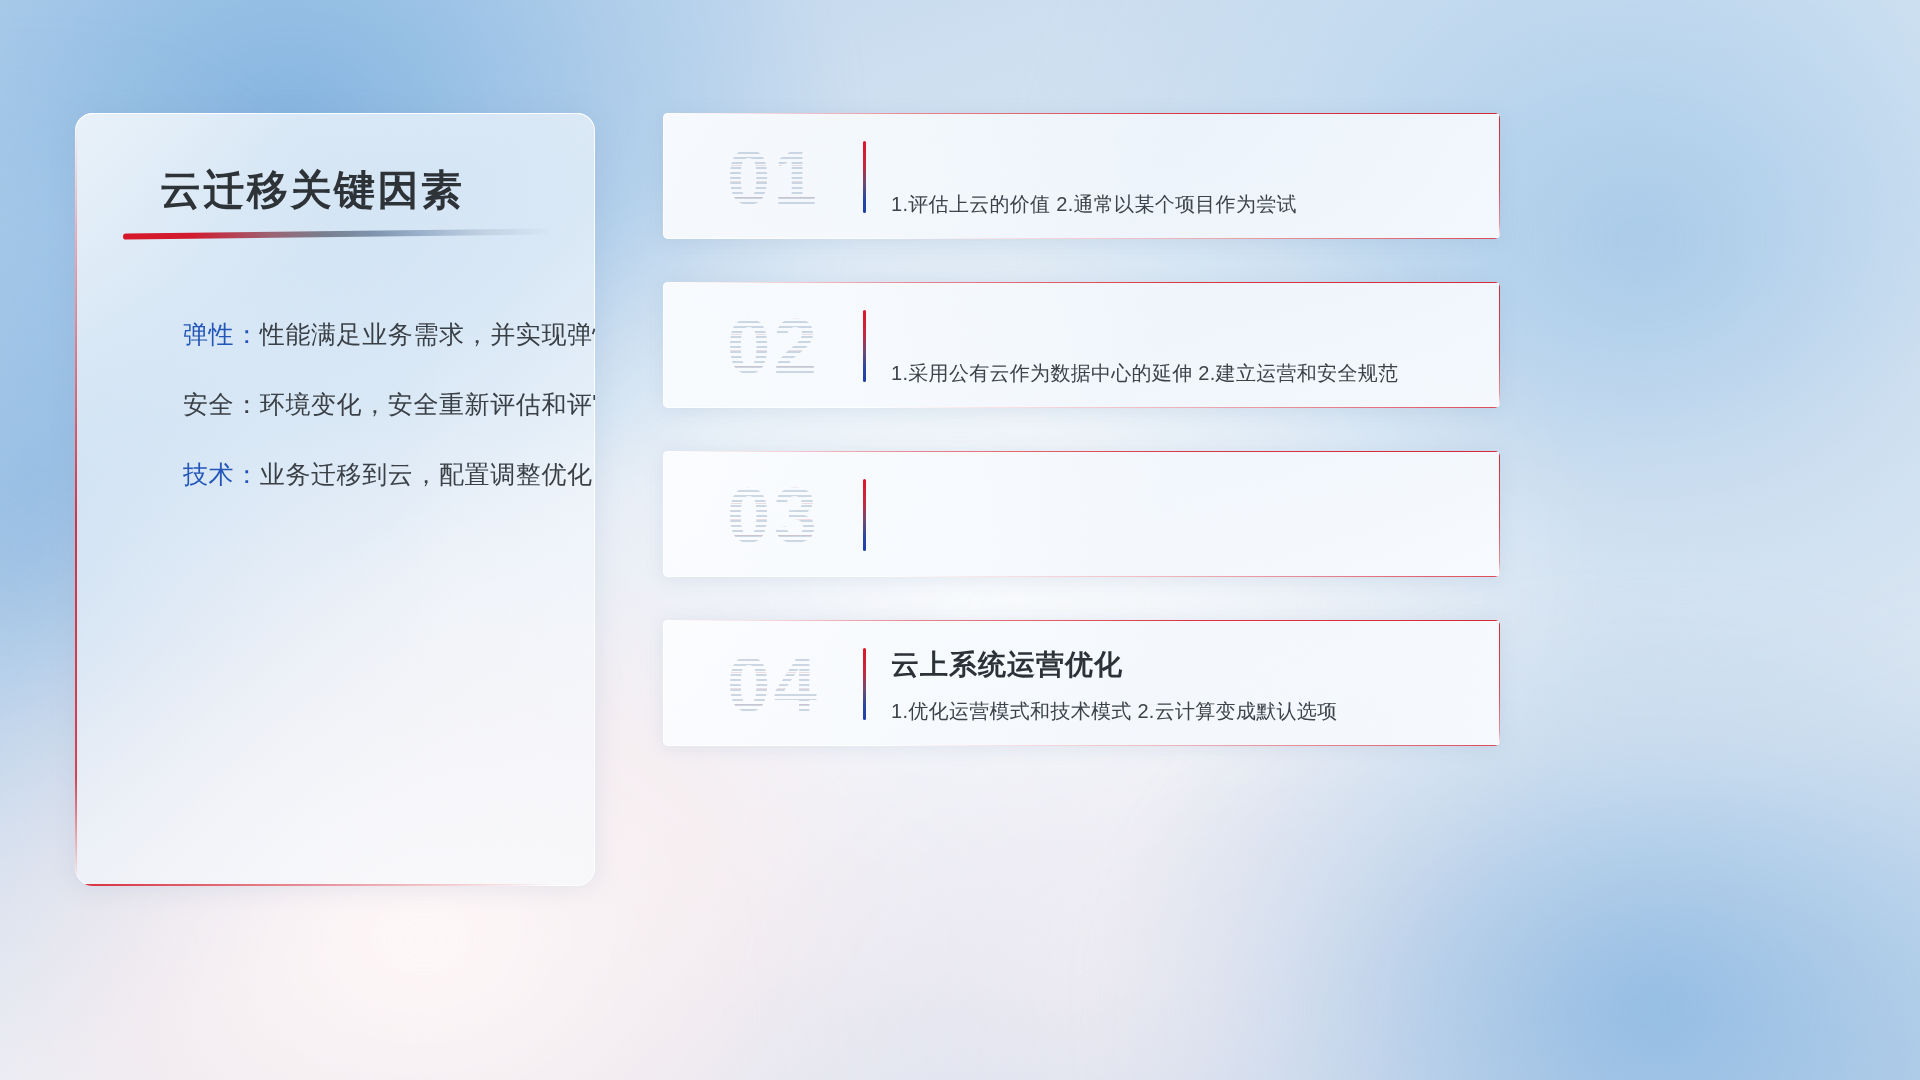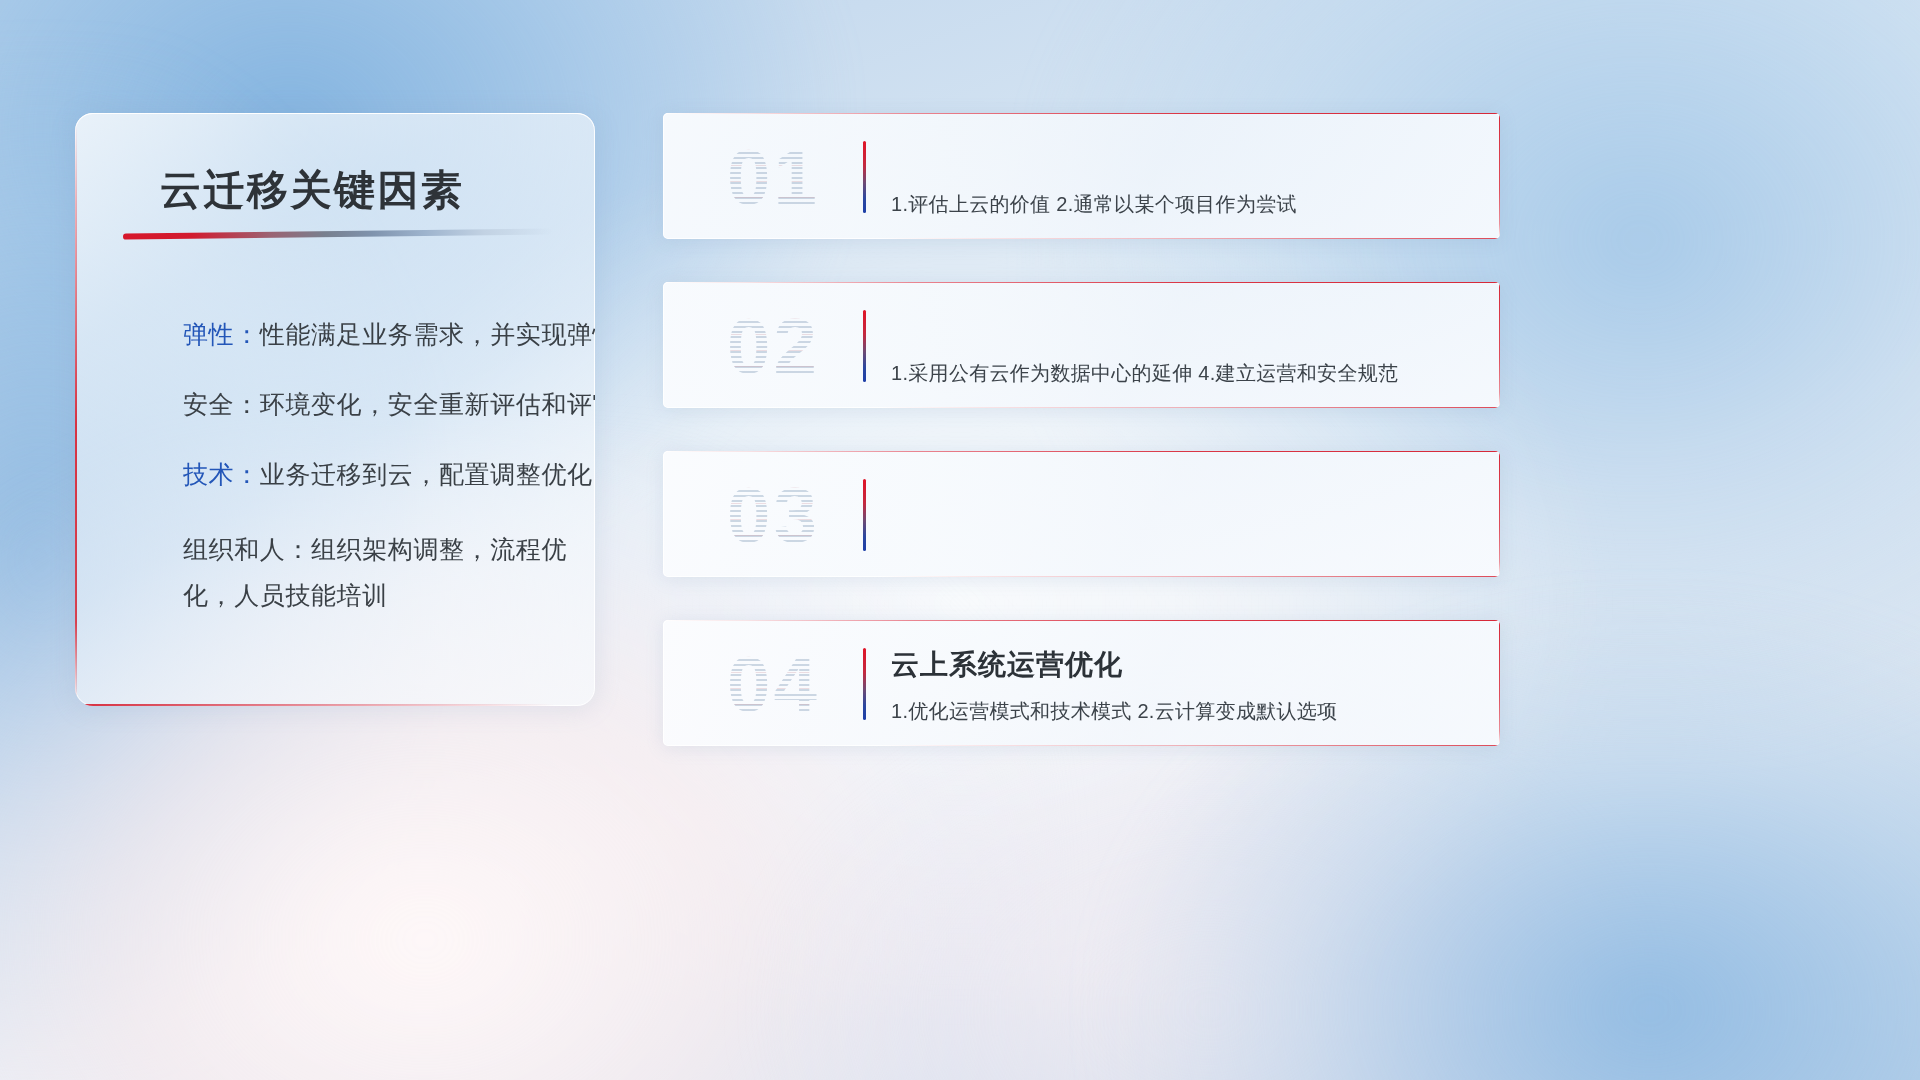--- a/index.html
+++ b/index.html
@@ -48,21 +48,21 @@
     filter:blur(24px);
   }
   .bg-g7{ 
     position:absolute;left:760px;bottom:-250px;width:900px;height:640px;
     background:radial-gradient(ellipse at 50% 50%,rgba(255,240,242,.6) 0%,rgba(245,230,238,.3) 42%,rgba(225,232,244,0) 72%);
     filter:blur(26px);
   }
 
   
   .left-panel{
-    position:absolute;left:75px;top:113px;width:520px;height:593px;
+    position:absolute;left:75px;top:113px;width:520px;height:773px;
     border-radius:18px;
     background:linear-gradient(150deg,rgba(255,255,255,.78) 0%,rgba(250,252,254,.62) 26%,rgba(243,248,253,.55) 55%,rgba(247,250,253,.72) 100%);
     box-shadow:0 2px 26px rgba(120,150,185,.18), inset 0 1px 0 rgba(255,255,255,.85);
     overflow:hidden;
   }
   .lp-border{
     position:absolute;inset:0;border-radius:18px;pointer-events:none;
     border:1.3px solid rgba(255,255,255,.9);
   }
   .lp-accent-left{
@@ -174,23 +174,20 @@
   <div class="lp-list">
     <div class="lp-item">
       <span class="lp-label">弹性：</span><span class="lp-text">性能满足业务需求，并实现弹性</span>
     </div>
     <div class="lp-item">
       <span class="lp-label plain">安全：</span><span class="lp-text">环境变化，安全重新评估和评审</span>
     </div>
     <div class="lp-item">
       <span class="lp-label">技术：</span><span class="lp-text">业务迁移到云，配置调整优化</span>
     </div>
-    <div class="lp-item wrap">
-      <span class="lp-label plain">组织和人：</span><span class="lp-text">组织架构调整，流程优化，人员技能培训</span>
-    </div>
   </div>
 </div>
 
 <div class="cards">
 
   <div class="card">
     <div class="card-frame"></div>
     <div class="card-top-accent"></div>
     <div class="card-right-accent"></div>
     <div class="card-bottom-accent"></div>
@@ -201,21 +198,21 @@
   </div>
 
   <div class="card">
     <div class="card-frame"></div>
     <div class="card-top-accent"></div>
     <div class="card-right-accent"></div>
     <div class="card-bottom-accent"></div>
     <div class="card-num">02</div>
     <div class="card-num-tint">02</div>
     <div class="card-bar"></div>
-    <div class="card-desc">1.采用公有云作为数据中心的延伸   4.建立运营和安全规范</div>
+    <div class="card-desc">1.采用公有云作为数据中心的延伸   2.建立运营和安全规范</div>
   </div>
 
   <div class="card">
     <div class="card-frame"></div>
     <div class="card-top-accent"></div>
     <div class="card-right-accent"></div>
     <div class="card-bottom-accent"></div>
     <div class="card-num">03</div>
     <div class="card-num-tint">03</div>
     <div class="card-bar"></div>

